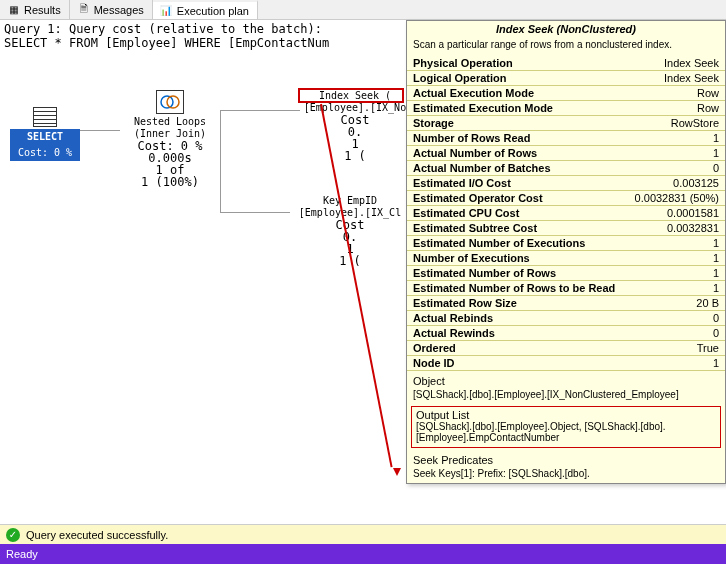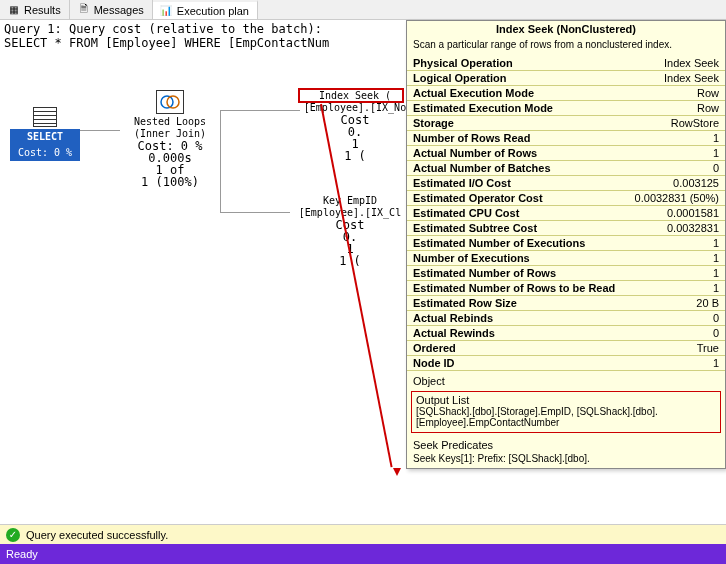--- a/index.html
+++ b/index.html
@@ -12,21 +12,21 @@
 .query-line { white-space: pre; color: #000; }
 .plan-canvas { position: relative; height: 446px; background: #fff; overflow: hidden; }
 .op-node { position: absolute; text-align: center; font-family: Consolas, monospace; font-size: 10px; line-height: 12px; }
 .op-icon { width: 28px; height: 24px; margin: 0 auto 2px; border: 1px solid #333; background: #fff; position: relative; }
 .op-icon-table { width: 24px; height: 20px; margin: 0 auto 2px; border: 1px solid #333; background: repeating-linear-gradient(to bottom, #fff, #fff 3px, #333 3px, #333 4px); }
 .select-box { background: #2060c0; color: #fff; padding: 2px 4px; font-weight: bold; font-size: 10px; }
 .cost-line { font-size: 12px; }
 .highlight-box { border: 2px solid #c00; position: absolute; }
 .arrow-line { position: absolute; background: #c00; }
 .tooltip { position: absolute; right: 0; top: 20px; width: 320px; background: #ffffe1; border: 1px solid #888; font-size: 11px; z-index: 100; box-shadow: 2px 2px 4px rgba(0,0,0,0.2); }
-.tooltip-title { font-weight: bold; text-align: center; padding: 2px; }
+.tooltip-title { font-weight: bold; text-align: center; padding: 2px; font-style: italic; }
 .tooltip-desc { padding: 2px 6px 6px; font-size: 10px; }
 .tooltip-row { display: flex; justify-content: space-between; padding: 1px 6px; border-bottom: 1px solid #d0d080; }
 .tooltip-row .k { font-weight: bold; }
 .tooltip-section { padding: 4px 6px 2px; font-weight: normal; }
 .tooltip-text { padding: 0 6px 4px; font-size: 10px; word-break: break-word; }
 .output-highlight { border: 1.5px solid #c00; margin: 2px 4px; padding: 2px; }
 .status-success { background: #fdf8c8; display: flex; align-items: center; gap: 6px; padding: 2px 6px; height: 20px; font-size: 11px; border-top: 1px solid #ccc; }
 .check { width: 14px; height: 14px; border-radius: 50%; background: #2a2; color: #fff; display: inline-flex; align-items: center; justify-content: center; font-size: 10px; }
 .status-ready { background: #6d28d9; color: #fff; padding: 2px 6px; height: 20px; font-size: 11px; display: flex; align-items: center; }
 .connector { position: absolute; height: 1px; background: #999; }
@@ -189,23 +189,24 @@
       <div class="tooltip-row">
         <span class="k">Ordered</span>
         <span>True</span>
       </div>
       <div class="tooltip-row">
         <span class="k">Node ID</span>
         <span>1</span>
       </div>
     </div>
   <div class="tooltip-section">Object</div>
+  <div class="tooltip-text">[SQLShack].[dbo].[Employee].[IX_NonClustered_Employee]</div>
   <div class="output-highlight">
     <div class="tooltip-section" style="padding:0 2px;">Output List</div>
-    <div class="tooltip-text" style="padding:0 2px 2px;">[SQLShack].[dbo].[Storage].EmpID, [SQLShack].[dbo].[Employee].EmpContactNumber</div>
+    <div class="tooltip-text" style="padding:0 2px 2px;">[SQLShack].[dbo].[Employee].Object, [SQLShack].[dbo].[Employee].EmpContactNumber</div>
   </div>
   <div class="tooltip-section">Seek Predicates</div>
   <div class="tooltip-text">Seek Keys[1]: Prefix: [SQLShack].[dbo].</div>
 </div>
 
 <div style="position:absolute; bottom:20px; left:0; right:0;">
   <div class="status-success">
     <span class="check">✓</span>
     <span>Query executed successfully.</span>
   </div>

